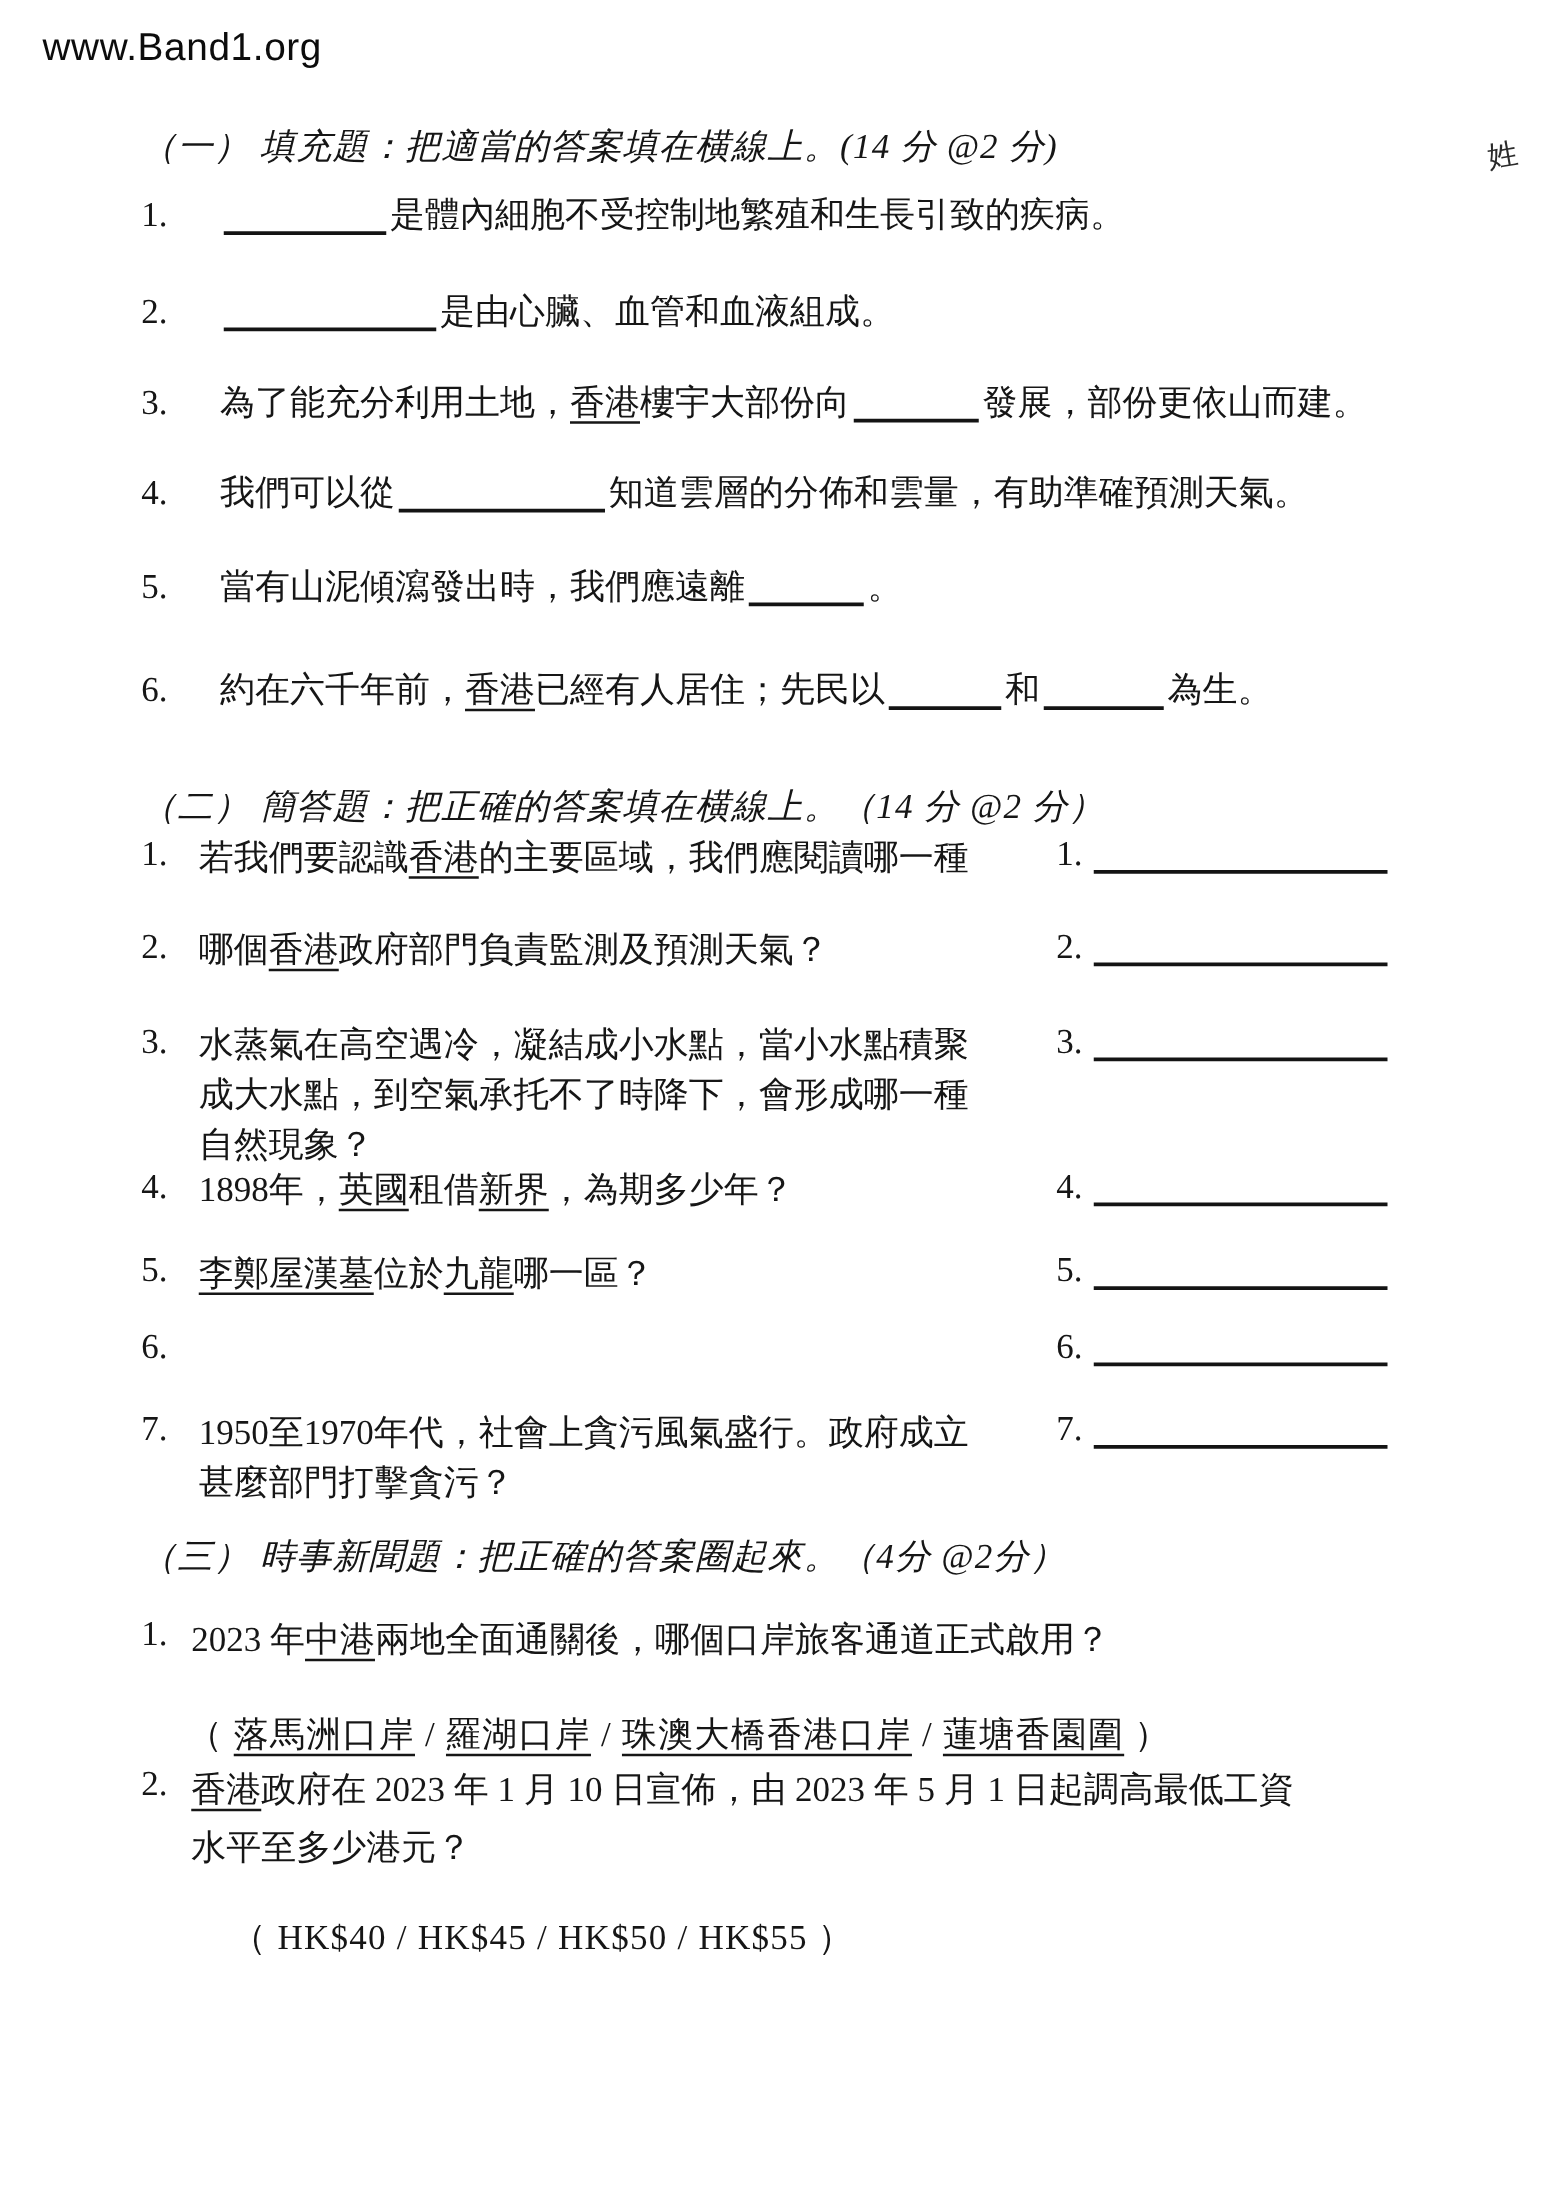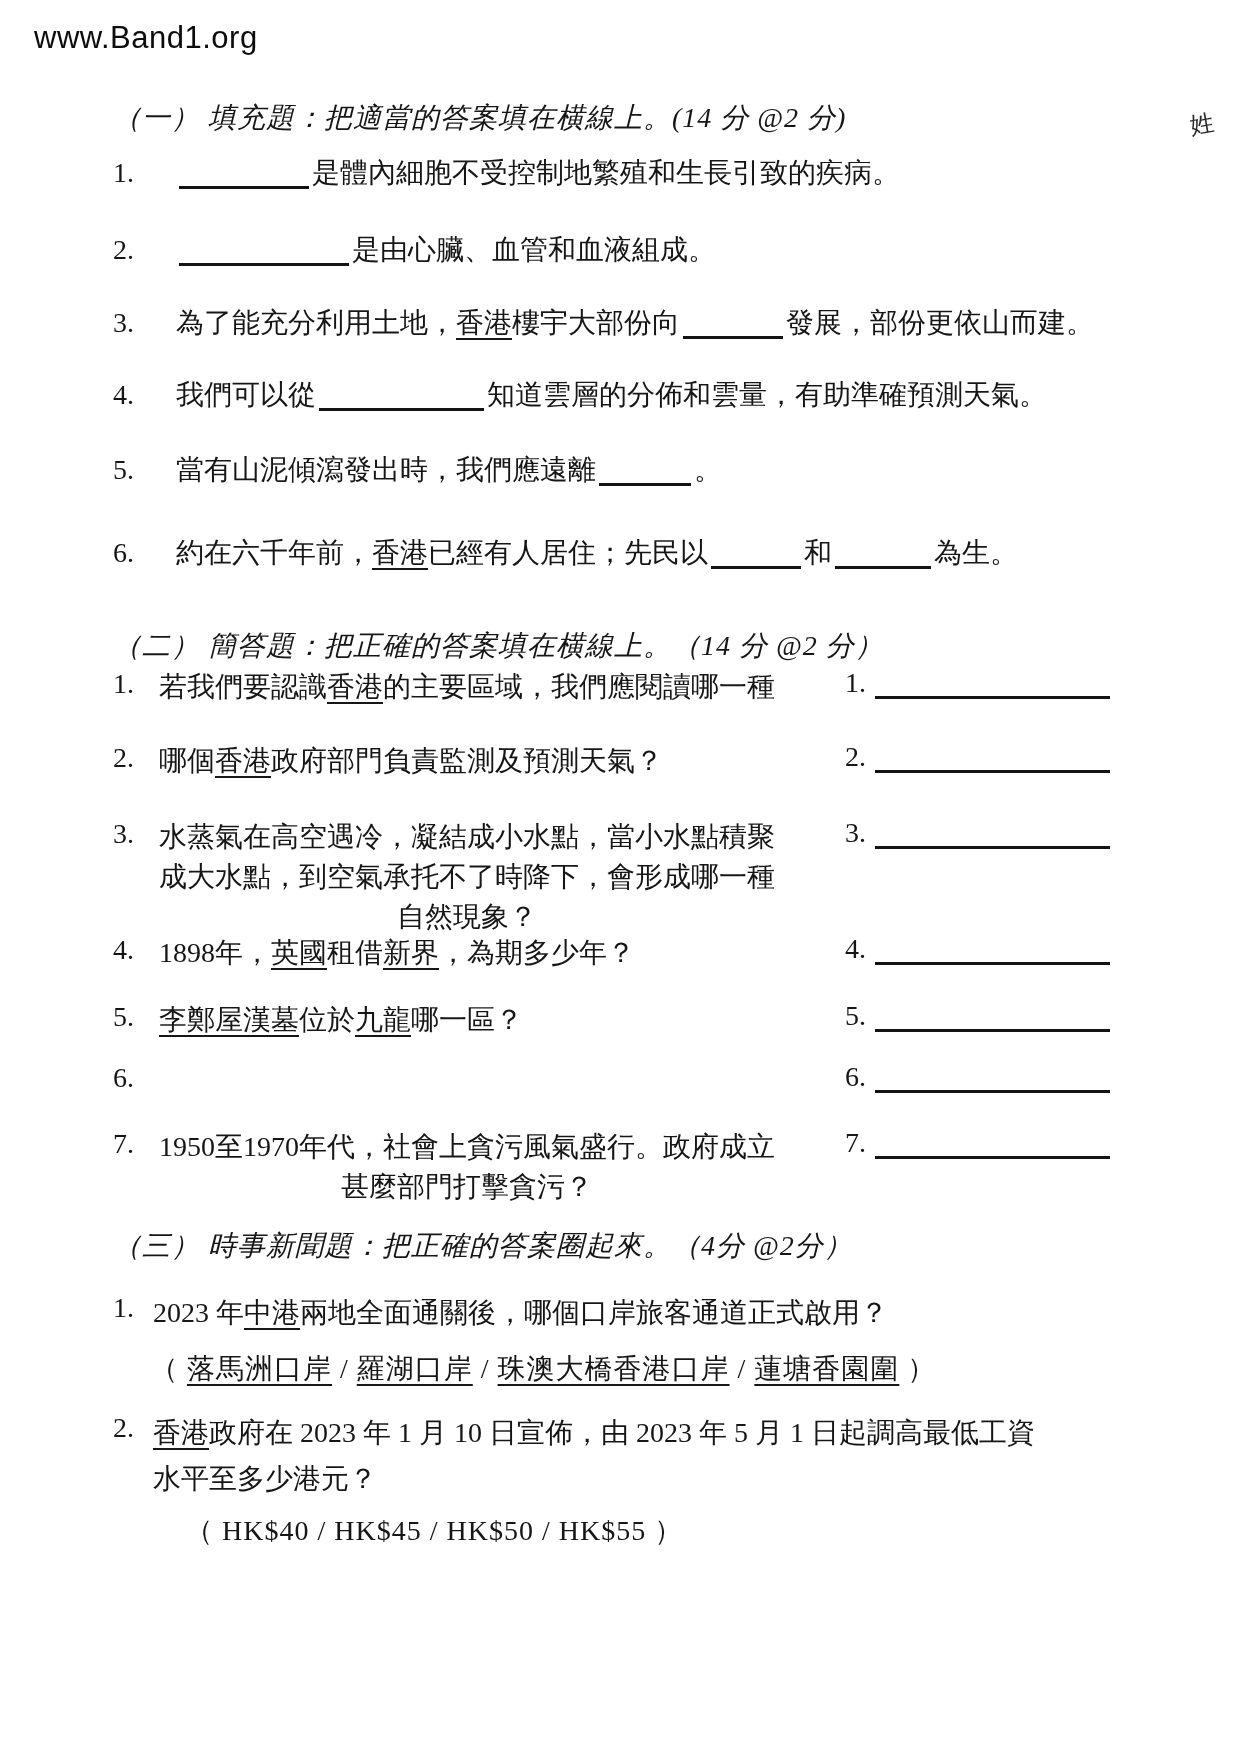--- a/index.html
+++ b/index.html
@@ -24,31 +24,31 @@
   .row {
     position:absolute; left:113px;
     font-size:28px; line-height:34px; white-space:nowrap;
   }
   .title { letter-spacing:1px;font-style:italic; }
   .qnum  { display:inline-block; width:63px; }
   .s2row { display:flex; align-items:flex-start; }
   .qnum2 { display:inline-block; width:46px; flex:none; }
   .qnum3 { display:inline-block; width:40px; flex:none; }
   .qlines { display:inline-block; }
-  .qline { display:block; line-height:40px; white-space:nowrap;text-align:center; }
+  .qline { display:block; line-height:40px; white-space:nowrap; }
   .qline3 { display:block; line-height:44px; white-space:nowrap; }
   .blank {
     display:inline-block; height:32px;
     border-bottom:3px solid #141414;
     vertical-align:-7px; margin:0 3px;
   }
   .u { text-decoration:underline; text-underline-offset:6px; text-decoration-thickness:2px;font-family:Liberation Mono, monospace; }
   .ansslot { position:absolute; left:845px; font-size:28px; white-space:nowrap; }
   .ansnum { margin-right:6px; }
-  .opts { letter-spacing:1px; }
+  .opts { letter-spacing:1px;margin-top:20px; }
   .pagenum {
     position:absolute; top:1618px; left:0; width:100%;
     text-align:center; font-size:25px;
   }
 </style>
 </head>
 <body>
 
 <div class="page">
 

